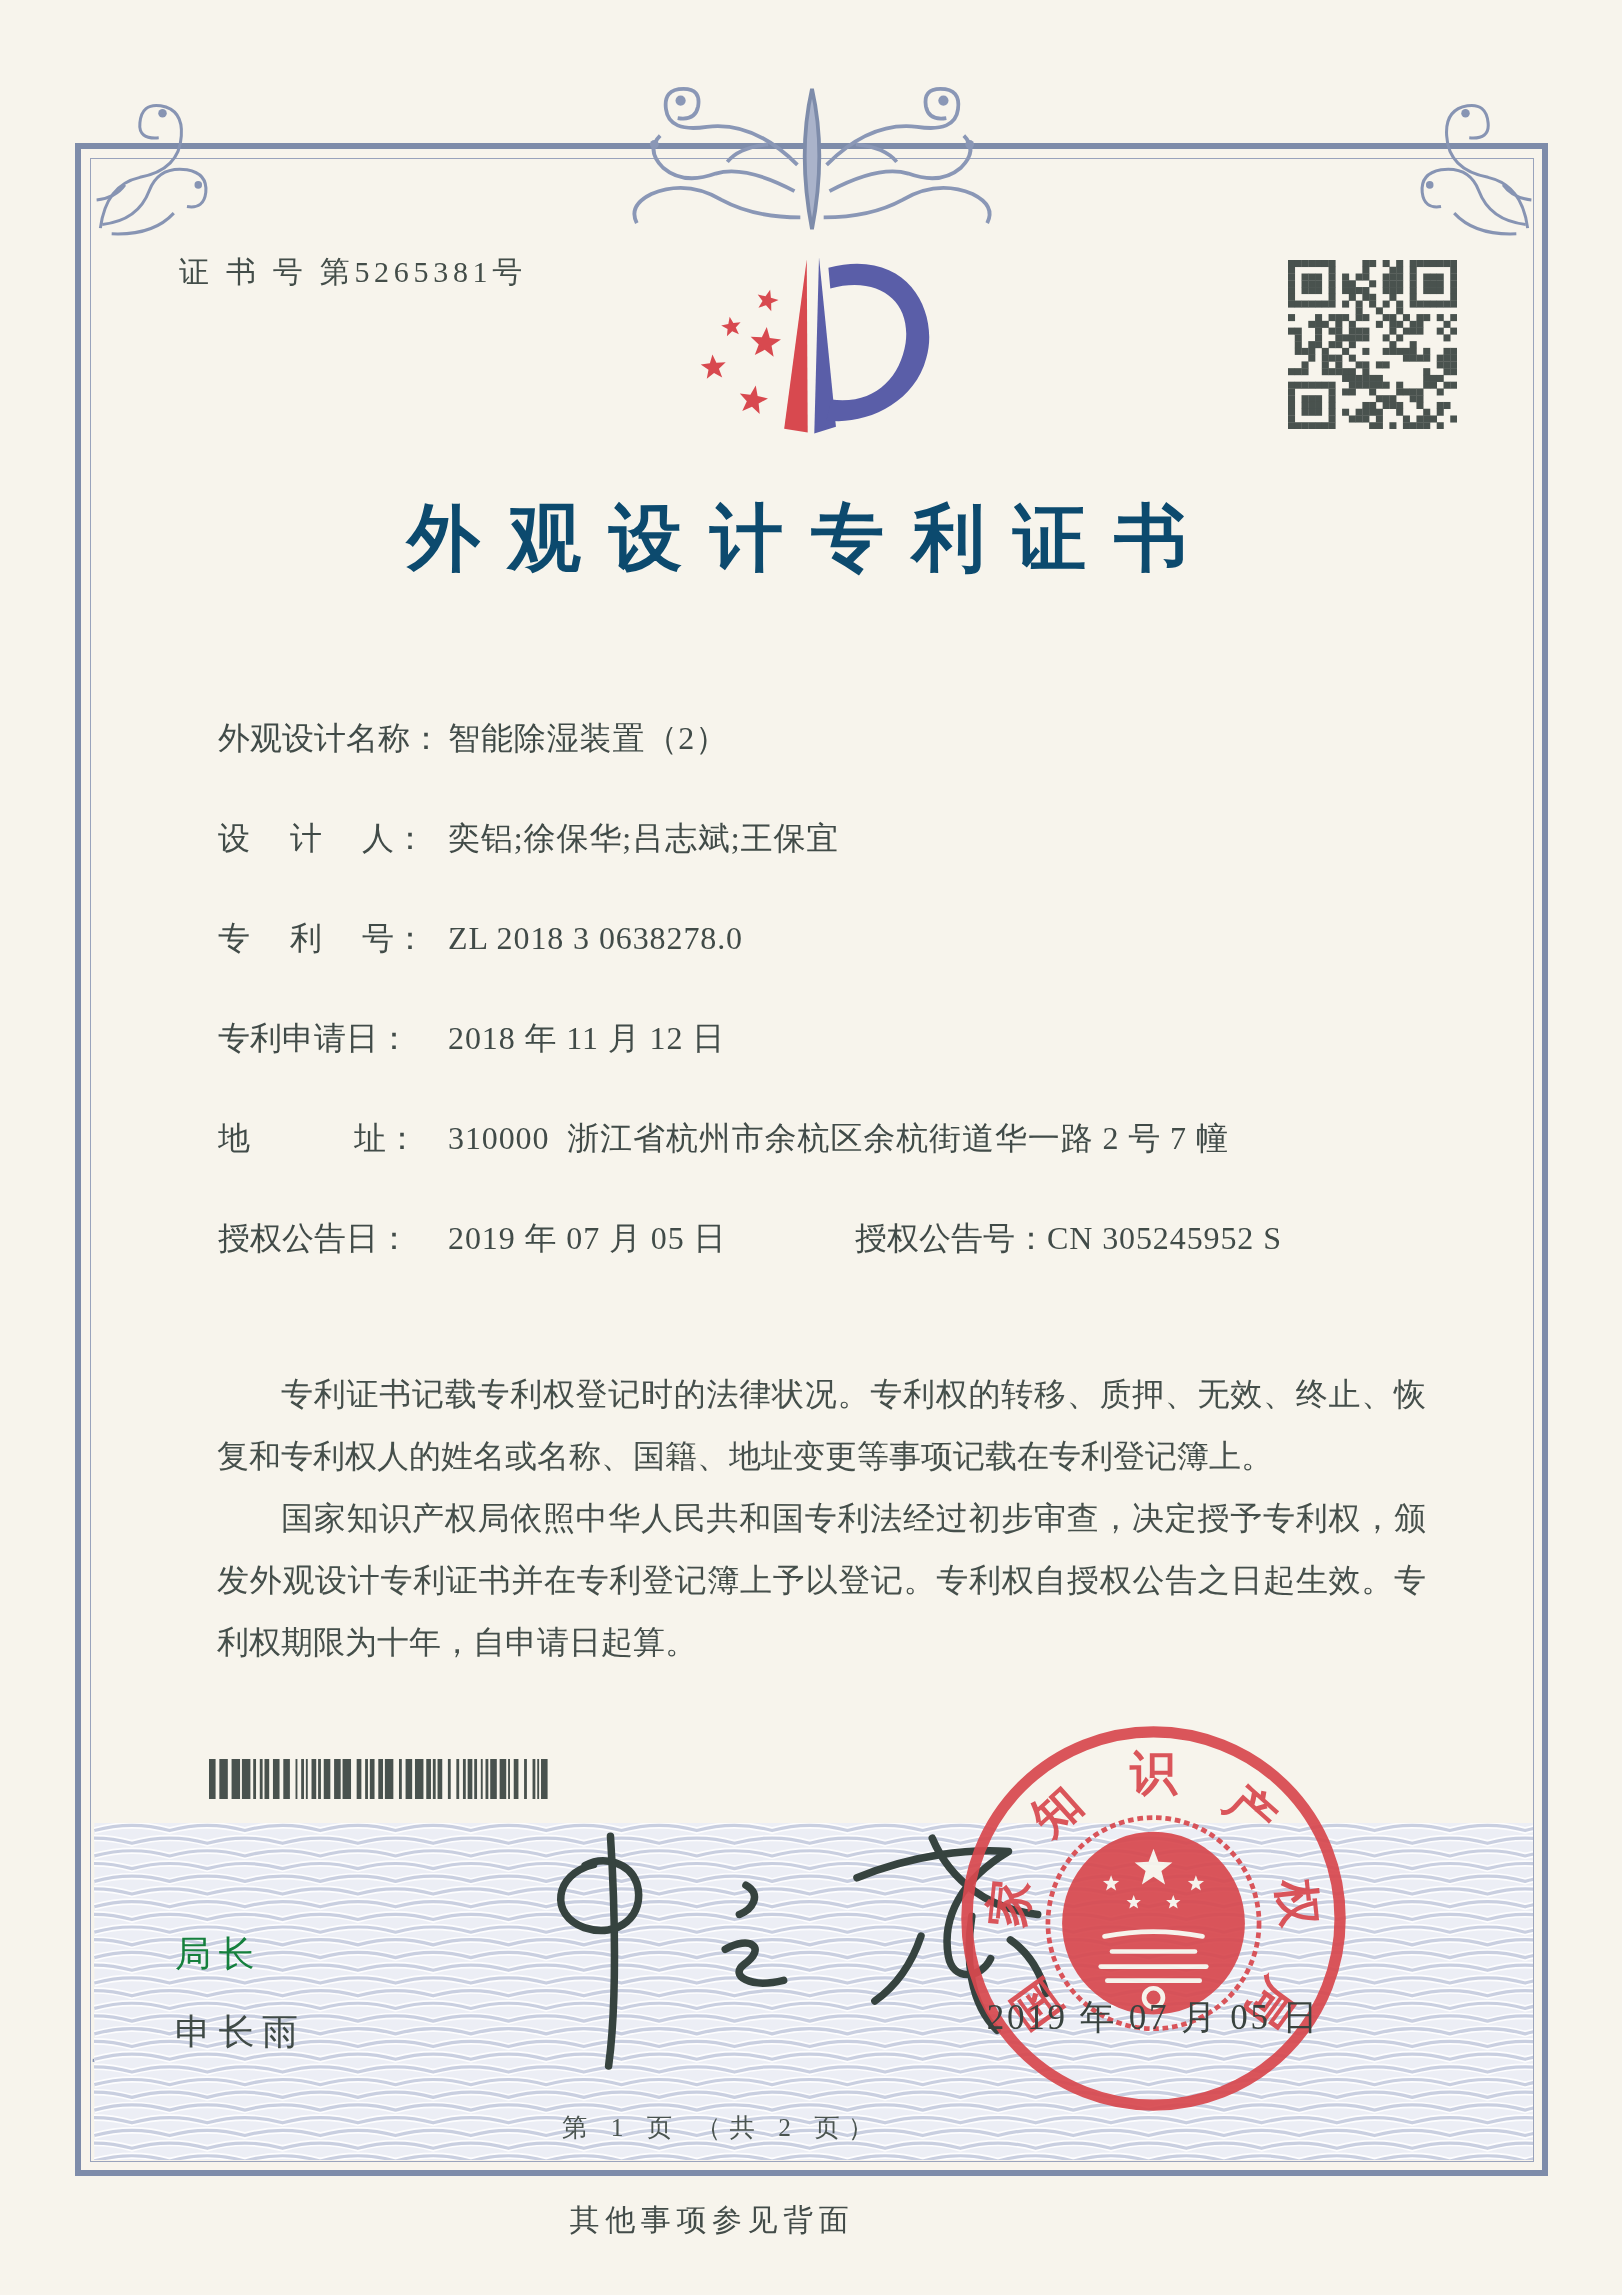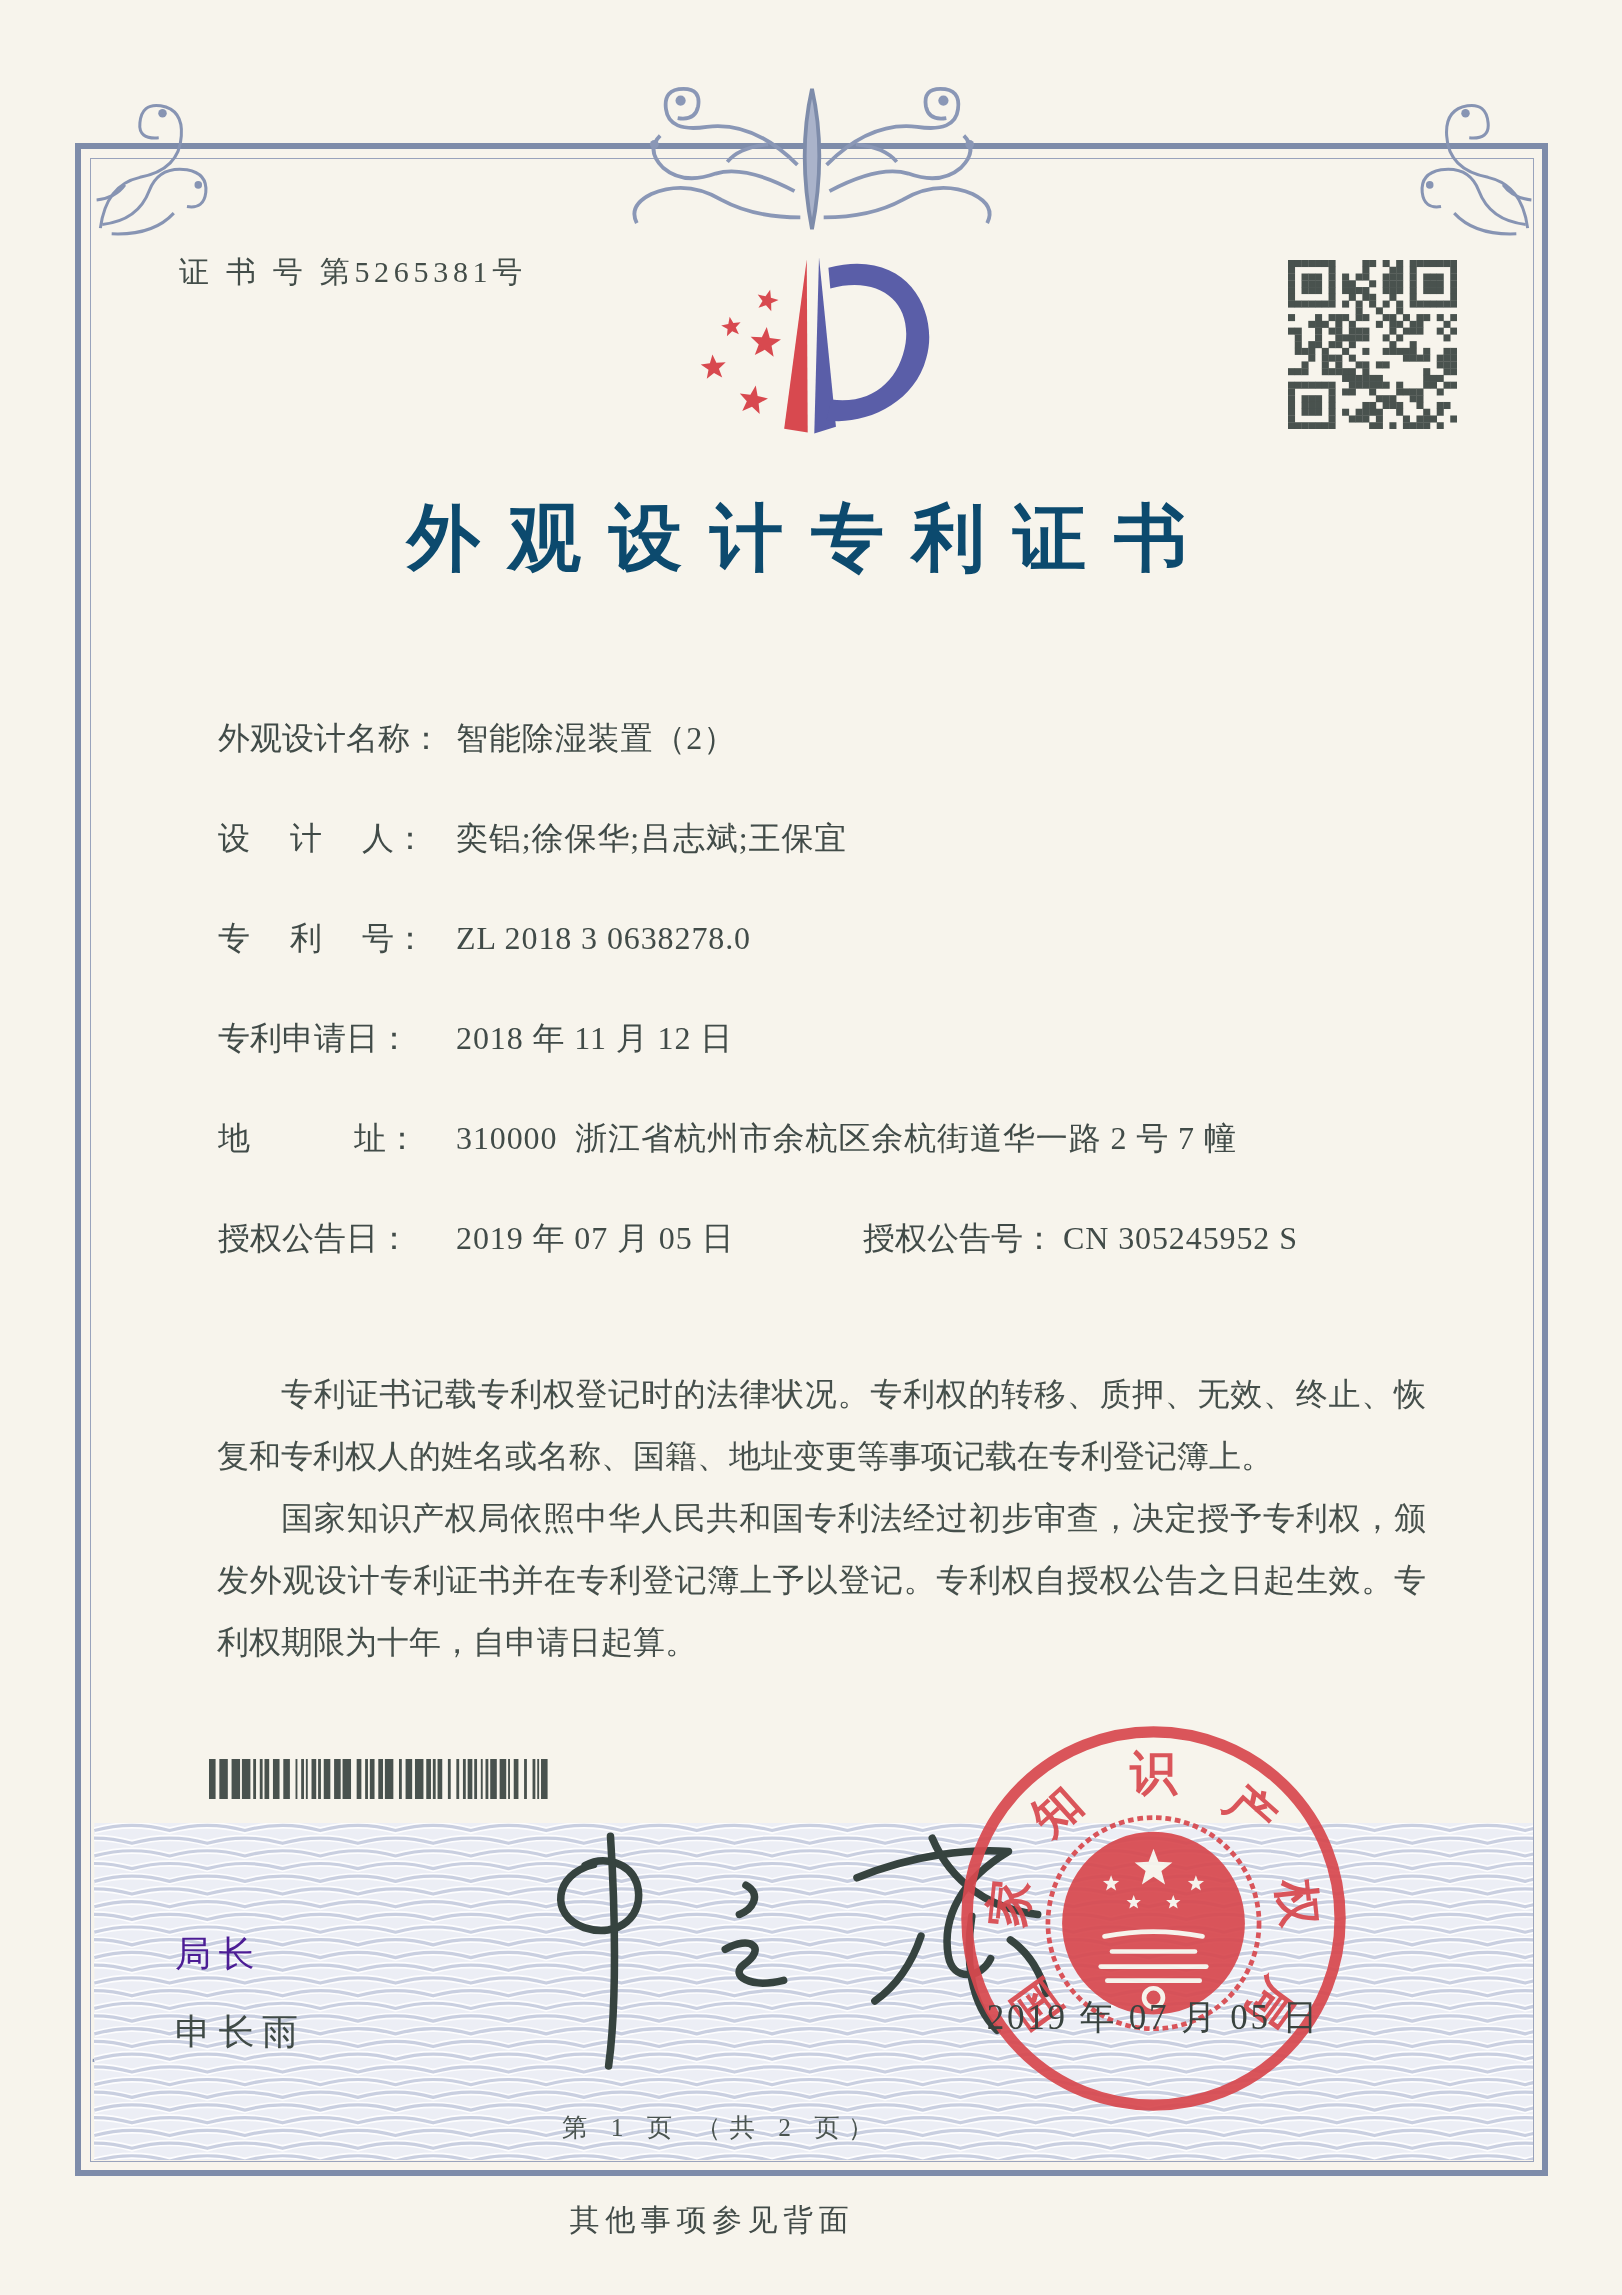--- a/index.html
+++ b/index.html
@@ -9,28 +9,28 @@
         border:6.6px solid #7e8caa;}
   .frame-inner{position:absolute;left:8.5px;top:8.5px;right:8.5px;bottom:8.5px;border:1.9px solid #99a3bc;}
   .certno{position:absolute;left:179px;top:252px;font-size:30px;letter-spacing:4.7px;color:#434d49;white-space:pre;}
   .logo{position:absolute;left:687px;top:247px;width:264px;height:209px;}
   .qr{position:absolute;left:1288px;top:260px;width:169px;height:169px;}
   .title{position:absolute;left:0;top:490px;width:1622px;text-align:center;
         font-size:73px;font-weight:bold;letter-spacing:28px;color:#0c4a6e;}
   .fields{position:absolute;left:218px;top:699px;width:1224px;font-size:32px;color:#414b48;}
   .frow{height:100px;white-space:pre;}
   .flabel{display:inline-block;min-width:230px;white-space:pre;margin-top:18px;}
-  .fvalue{letter-spacing:0.9px;margin-left:8px;}
+  .fvalue{letter-spacing:0.9px;}
   .fvalue.w{display:inline-block;width:407px;}
   .paras{position:absolute;left:217px;top:1363px;width:1209px;font-size:32px;
         line-height:62px;text-align:justify;color:#454f4b;}
   .paras p{margin:0;text-indent:2em;}
   .barcode{position:absolute;left:209px;top:1759px;width:348px;height:40px;}
   .waves{position:absolute;left:94px;top:1823px;width:1439px;height:337px;}
-  .director-title{position:absolute;left:175px;top:1930px;font-size:36px;letter-spacing:7.5px;color:#4c1d95;}
+  .director-title{position:absolute;left:175px;top:1930px;font-size:36px;letter-spacing:7.5px;color:#15803d;}
   .director-name{position:absolute;left:175px;top:2008px;font-size:36px;letter-spacing:7.5px;color:#3f4a46;}
   .signature{position:absolute;left:443px;top:1825px;width:621px;height:273px;}
   .seal{position:absolute;left:949px;top:1714px;width:409px;height:409px;opacity:.93;}
   .seal-date{position:absolute;left:965px;top:1994px;width:377px;text-align:center;
         font-size:35px;letter-spacing:2.8px;color:#39433f;}
   .page-footer{position:absolute;left:0;top:2111px;width:1622px;text-align:center;
         transform:translateX(-89px);font-size:25.4px;letter-spacing:8.5px;color:#4a5450;}
   .back-note{position:absolute;left:0;top:2200px;width:1622px;text-align:center;
         transform:translateX(-99px);font-size:30px;letter-spacing:5.6px;color:#434c49;}
   .orn{position:absolute;}

